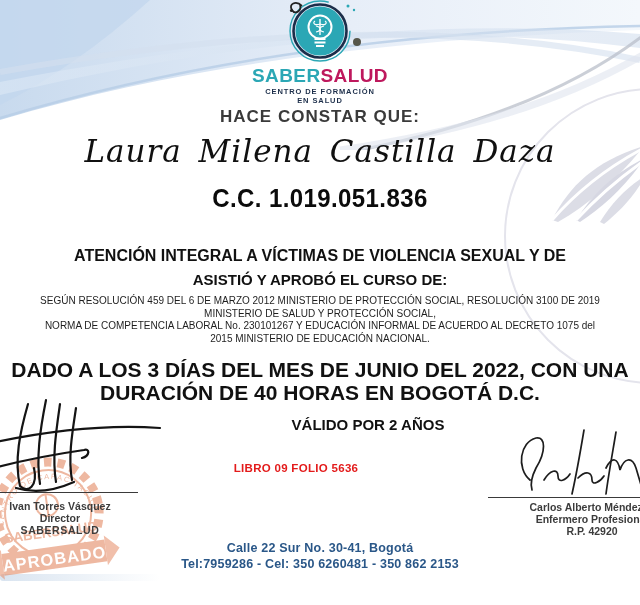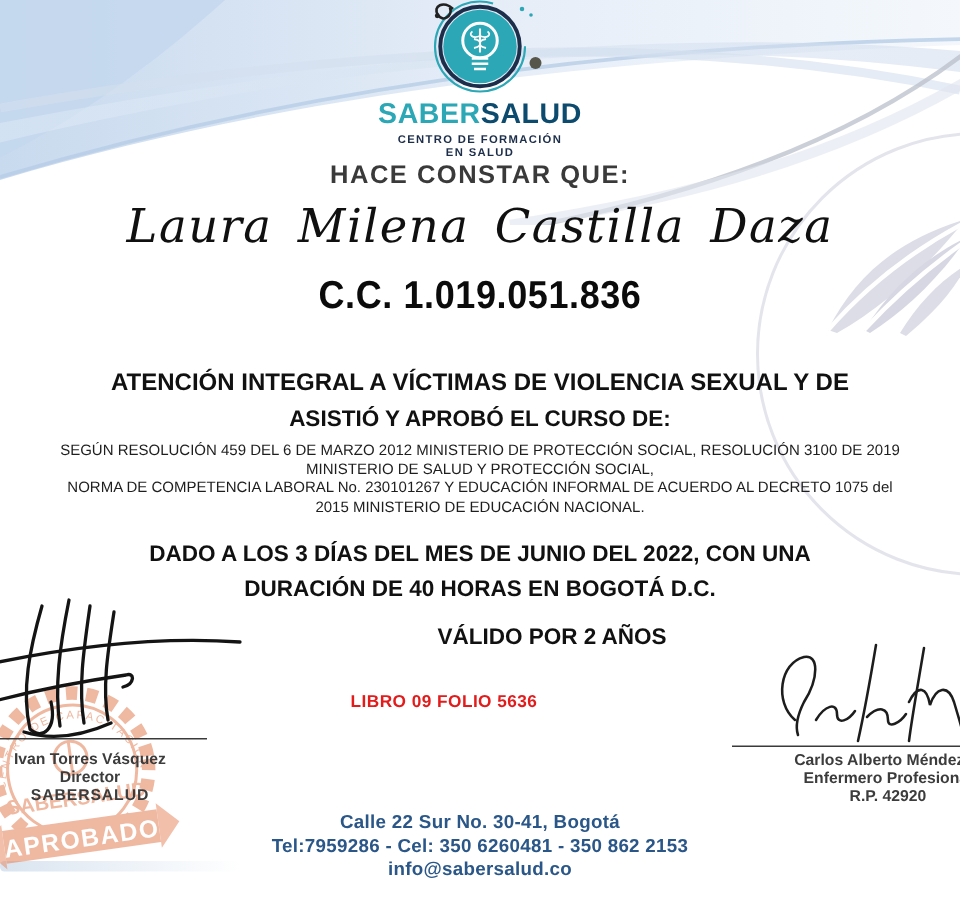--- a/index.html
+++ b/index.html
@@ -20,33 +20,33 @@
   .blue-streak{
     left:0; top:574px; width:160px; height:7px;
     background:linear-gradient(to right,#d9e4f0,rgba(255,255,255,0));
     border-radius:3px;
   }
 
   
   .logo-wrap{left:245px; top:0; width:150px; text-align:center;}
   .wordmark{font-size:19px; font-weight:800; letter-spacing:.4px; line-height:19px; margin-top:-2px;}
   .wm-teal{color:#2BA7B5;}
-  .wm-navy{color:#0c4a6e;}
+  .wm-navy{color:#be185d;}
   .tagline{color:#1C2E4A; font-weight:bold; font-size:7.5px; letter-spacing:.9px; line-height:9px; margin-top:2px;text-align:center;}
 
   .heading{top:107px; font-size:17px; font-weight:bold; color:#3a3a3a; letter-spacing:1px;}
   .name{
     top:133px; font-family:"DejaVu Serif", serif; font-style:italic;
     font-size:31px; color:#101010; letter-spacing:1px; word-spacing:6px;
   }
   .cc{top:184px; font-size:24px; font-weight:800; color:#0b0b0b; letter-spacing:.4px; transform:scaleY(1.08);}
   .course-intro{top:223px; font-size:15px; font-weight:bold; color:#111;margin-top:48px;}
   .course-title{top:244px; font-size:16px; font-weight:bold; color:#111; line-height:23px;}
   .legal{top:295px; font-size:10px; font-weight:normal; color:#1e1e1e; line-height:12.6px;}
-  .issue{top:358px; font-size:15px; font-weight:bold; color:#111; line-height:23px;}
+  .issue{top:358px; font-size:21px; font-weight:bold; color:#111; line-height:23px;}
   .validity{top:416px; font-size:15px; font-weight:bold; color:#111;padding-left:48px;}
   .registry{top:462px; left:0; width:592px; text-align:center; font-size:11.5px; font-weight:bold; color:#e31b1b; letter-spacing:.3px;}
 
   
   .sig-line{border-top:1.6px solid #3a3a3a; height:0;}
   .sig-block{font-size:10.5px; font-weight:bold; color:#3c3c3c; line-height:12px; text-align:center;}
   .sig-left-names{left:-12px; top:500px; width:144px;}
   .sig-right-names{left:494px; top:501px; width:196px;}
 
   
@@ -190,16 +190,15 @@
   <div class="abs sig-line" style="left:488px; top:497px; width:152px;"></div>
   <div class="abs sig-block sig-right-names">
     <div>Carlos Alberto Méndez M</div>
     <div>Enfermero Profesional</div>
     <div>R.P. 42920</div>
   </div>
 
   <div class="abs ctr footer">
     <div>Calle 22 Sur No. 30-41, Bogotá</div>
     <div>Tel:7959286 - Cel: 350 6260481 - 350 862 2153</div>
-    <div>info@sabersalud.co</div>
   </div>
 
 </div>
 
 </body></html>

